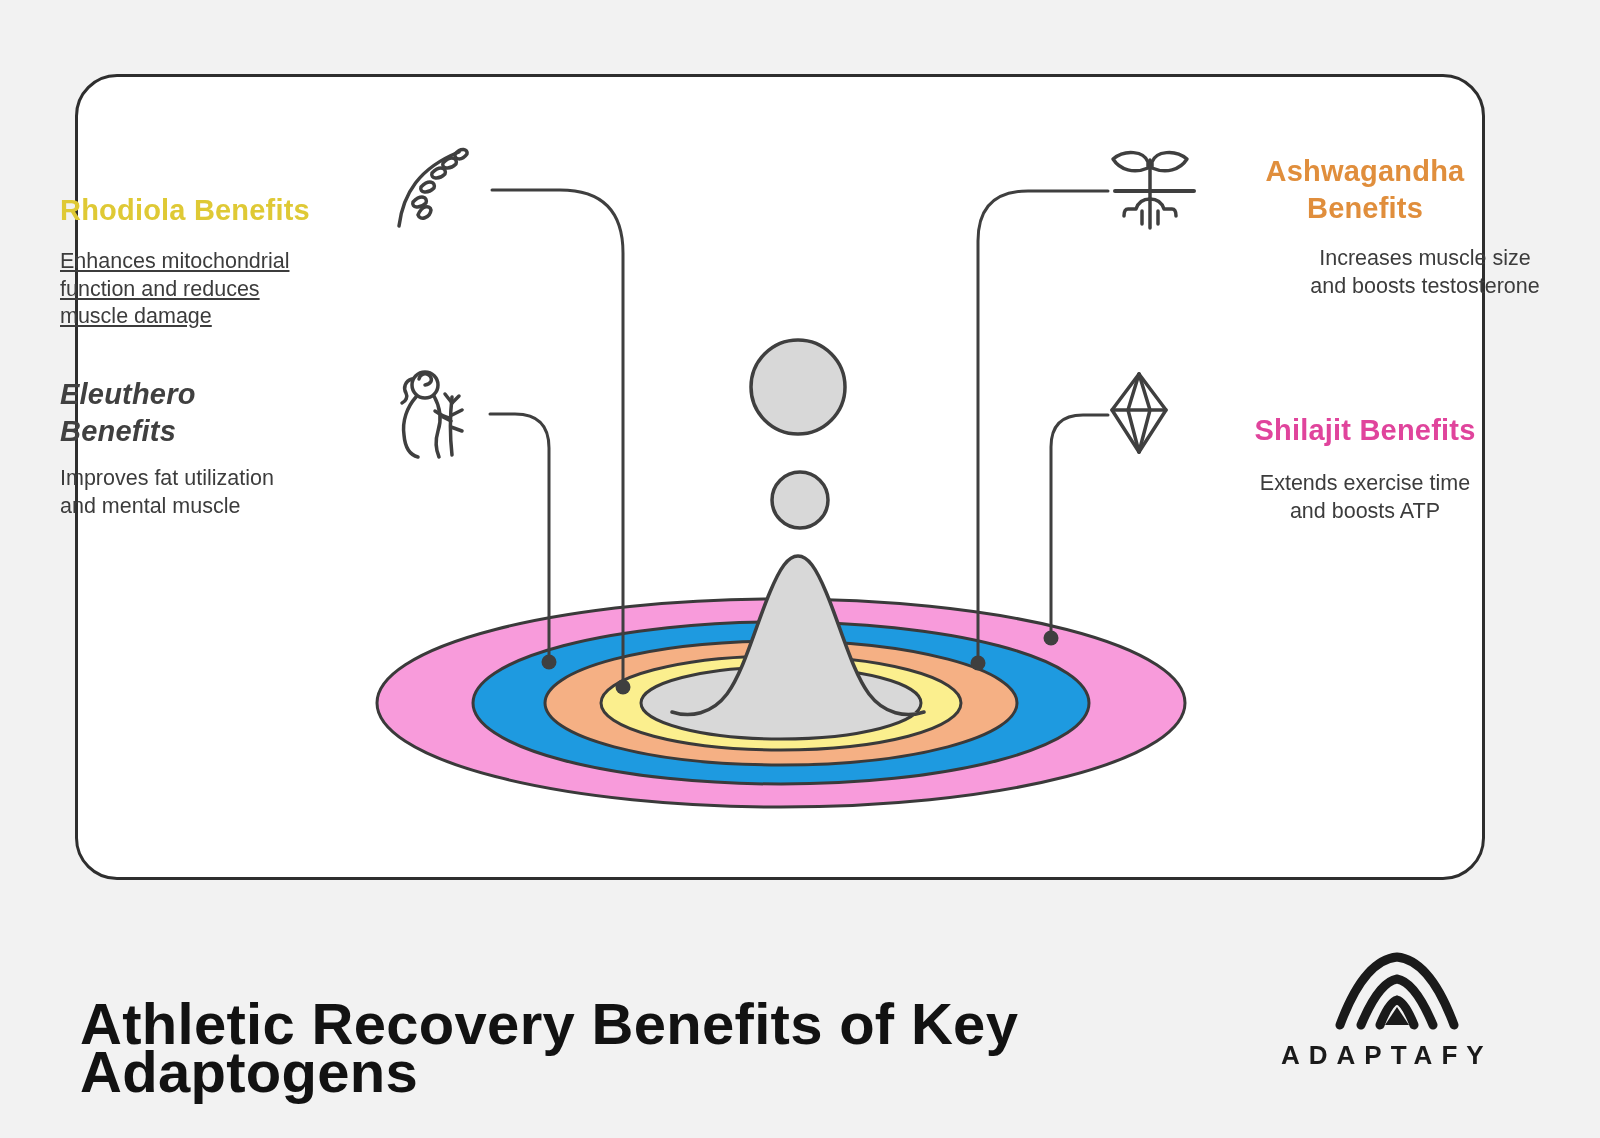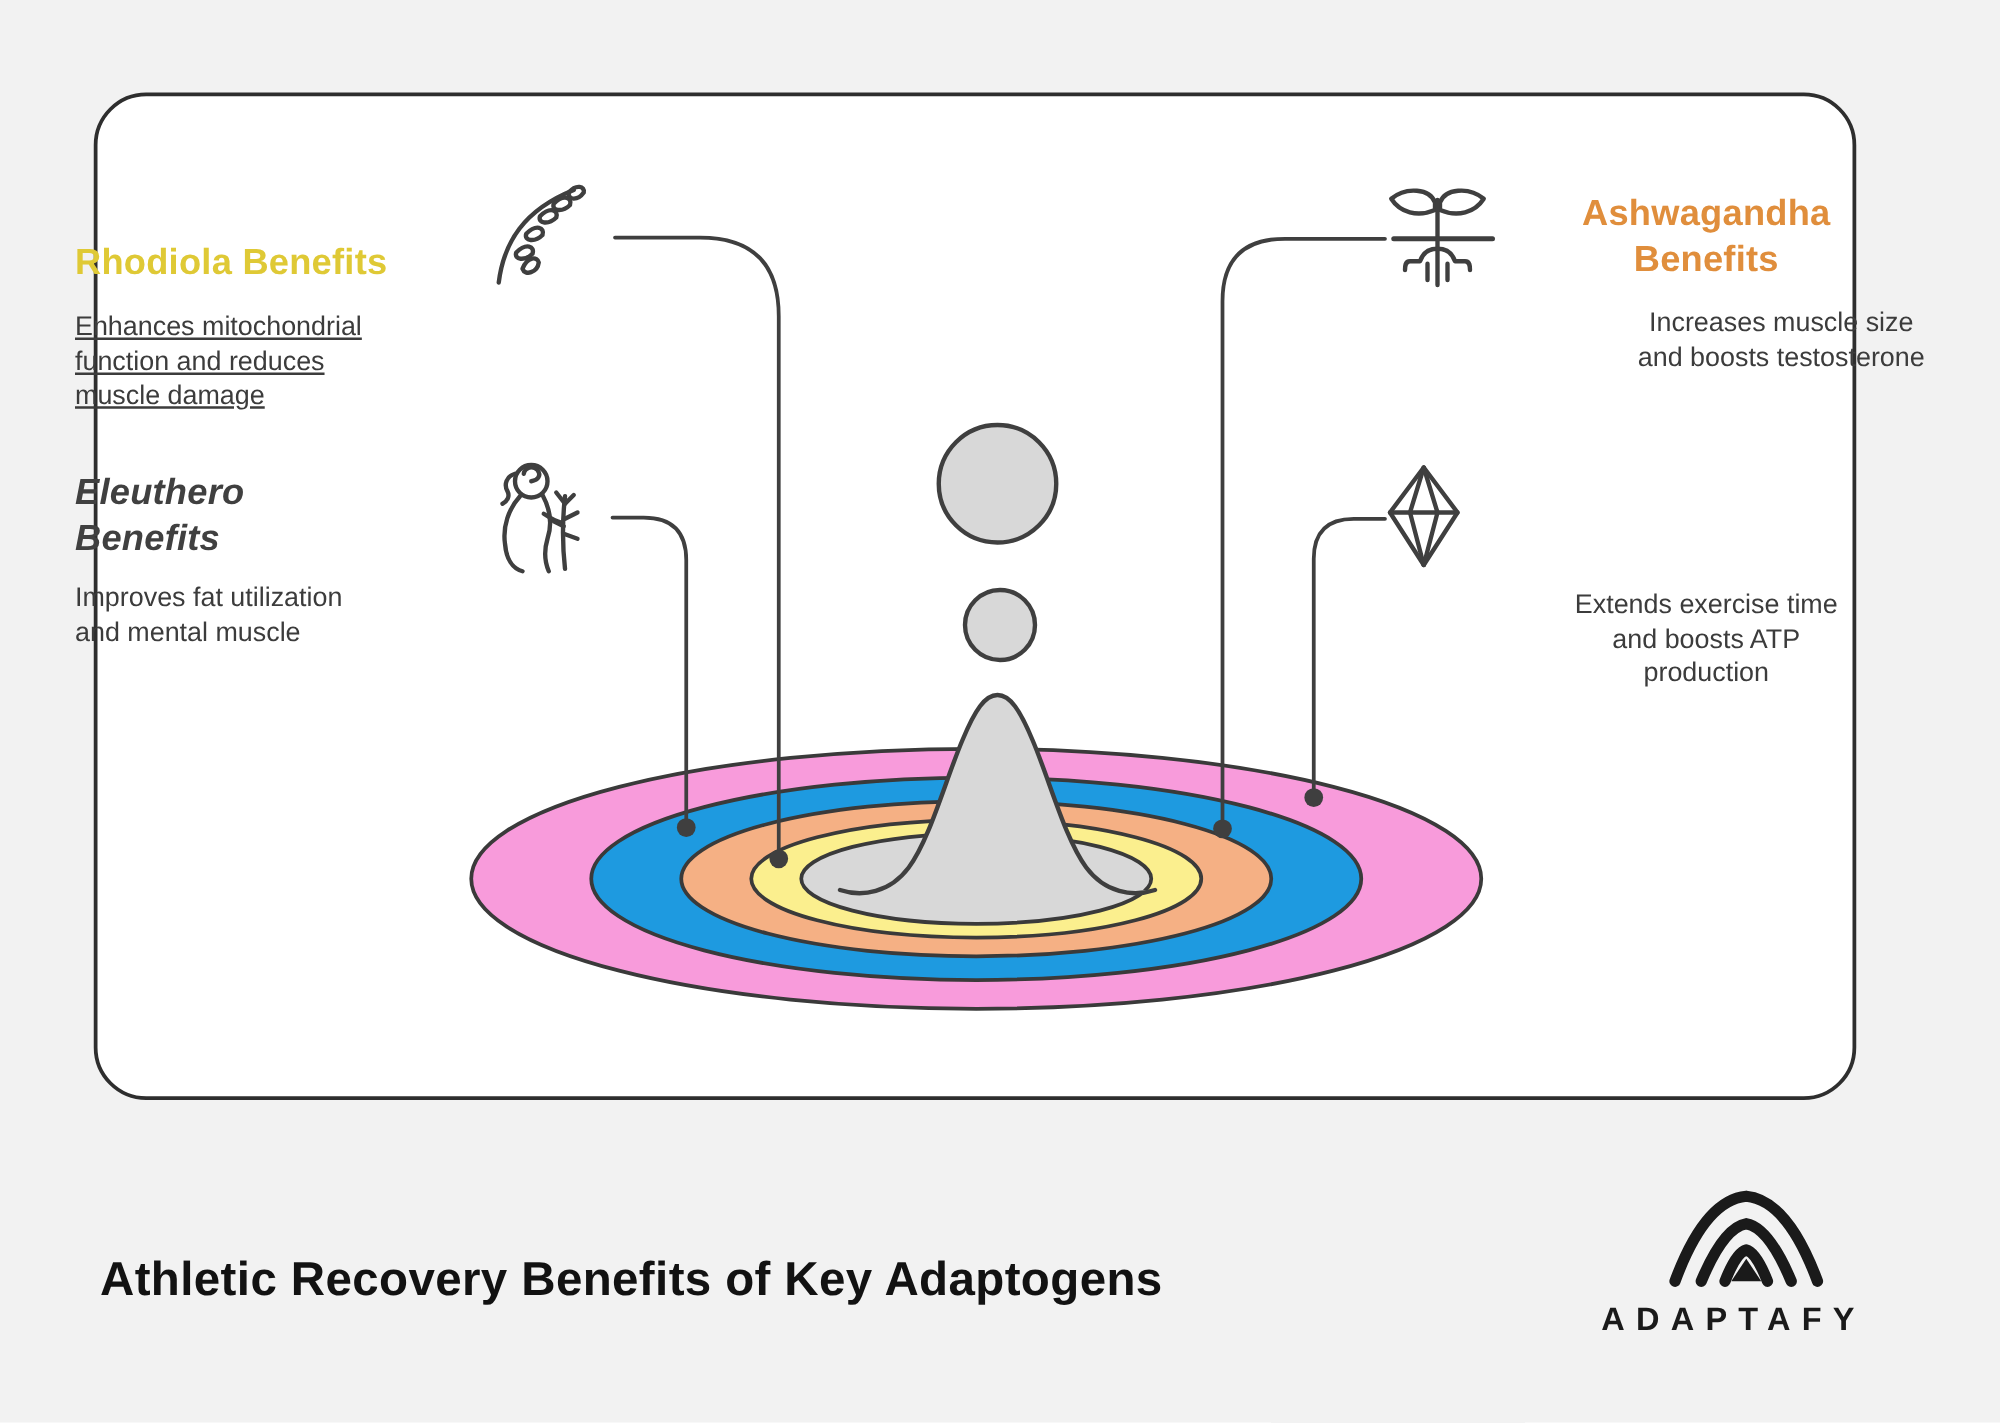--- a/index.html
+++ b/index.html
@@ -31,21 +31,21 @@
   .rhodiola-heading{left:60px;top:192px;width:310px;}
   .rhodiola-desc{left:60px;top:248px;width:310px;text-decoration:underline;}
   .eleuthero-heading{left:60px;top:376px;width:310px;}
   .eleuthero-desc{left:60px;top:465px;width:310px;}
   .ashwagandha-heading{left:1200px;top:153px;width:330px;}
   .ashwagandha-desc{left:1260px;top:245px;width:330px;}
   .shilajit-heading{left:1200px;top:412px;width:330px;}
   .shilajit-desc{left:1200px;top:470px;width:330px;}
   .footer-title{
     position:absolute;left:80px;top:1000px;width:1050px;
-    font-weight:700;font-size:38px;line-height:48px;color:#121212;
+    font-weight:700;font-size:58px;line-height:48px;color:#121212;
     letter-spacing:.3px;
   }
   .brand-mark{position:absolute;left:1332px;top:948px;width:130px;height:82px;}
   .brand-text{
     position:absolute;left:1281px;top:1040px;width:260px;
     font-weight:700;font-size:26px;letter-spacing:9px;color:#1A1A1A;
     white-space:nowrap;
   }
 </style>
 </head>
@@ -138,24 +138,26 @@
     <path d="M 50 24 C 64 30 78 26 85 15 C 73 5 54 7 50 18 Z"></path>
     <path d="M 48 16 L 48 46"></path>
     <path d="M 13 47 L 92 47" stroke-width="4"></path>
     <path d="M 48 47 L 48 84"></path>
     <path d="M 48 55 C 40 55 36 59 34 65 L 26 65 C 22 65 22 69 22 72"></path>
     <path d="M 48 55 C 56 55 60 59 62 65 L 70 65 C 74 65 74 69 74 72"></path>
     <path d="M 40 67 L 40 80"></path>
     <path d="M 56 67 L 56 80"></path>
   </svg>
 
+  <div class="heading align-l shilajit-heading" style="color: rgb(224, 68, 156);">
+    <div>Shilajit Benefits</div>
+  </div>
   <div class="desc align-l shilajit-desc">
     <div>Extends exercise time</div>
     <div>and boosts ATP</div>
-    <div>production</div>
 
   </div>
   <svg class="icon-svg" style="left:1106px;top:370px" width="66" height="86" viewBox="0 0 66 86" fill="none" stroke="#3F3F3F" stroke-width="3.5" stroke-linecap="round" stroke-linejoin="round">
     <path d="M 33 4 L 60 40 L 33 82 L 6 40 Z"></path>
     <path d="M 6 40 L 60 40"></path>
     <path d="M 33 4 L 22 40 L 33 82"></path>
     <path d="M 33 4 L 44 40 L 33 82"></path>
   </svg>
 
   <div class="footer-title">Athletic Recovery Benefits of Key Adaptogens</div>

